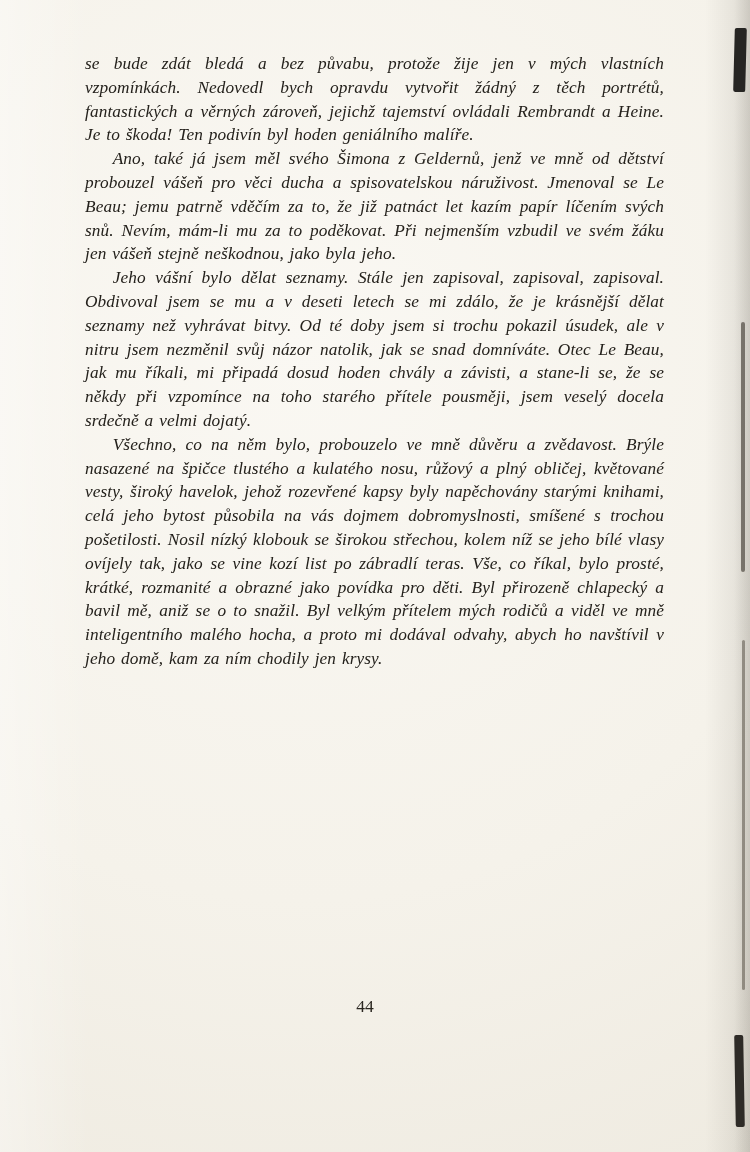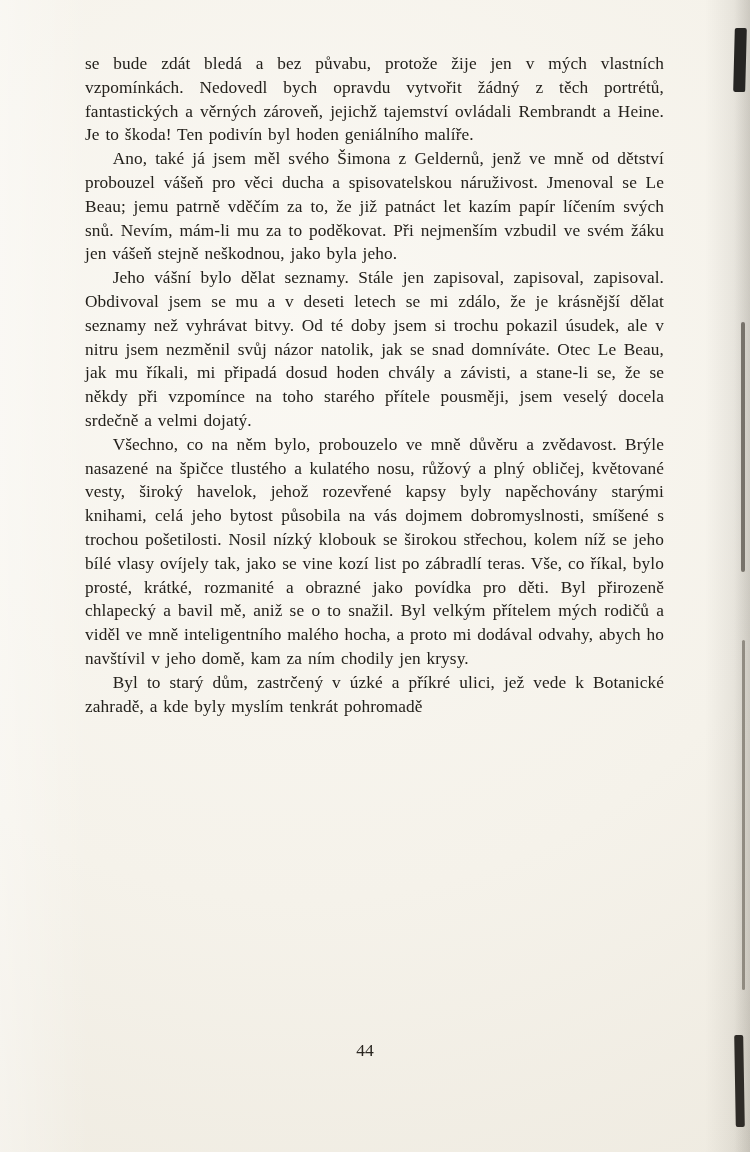--- a/index.html
+++ b/index.html
@@ -27,33 +27,33 @@
       font-size: 17.3px;
       line-height: 23.8px;
       letter-spacing: 0.1px;
       word-spacing: 0.08em;
       -webkit-hyphens: auto;
       hyphens: auto;
     }
     .text-block p {
       margin: 0;
       padding: 0;
+      font-style: italic;
     }
     .text-block p.indent {
       text-indent: 1.6em;
     }
     .page-number {
       position: absolute;
       left: 0;
       right: 20px;
       top: 996px;
       text-align: center;
       font-size: 17.5px;
       color: #2a2620;
-      margin-top: 44px;
     }
     
     .artifact {
       position: absolute;
       pointer-events: none;
     }
     .artifact.top-corner {
       left: 734px; top: 28px;
       width: 12px; height: 64px;
       background: #262523;
@@ -88,21 +88,20 @@
     }
   </style>
 </head>
 <body>
 
 <div class="text-block">
   <p>se bude zdát bledá a bez půvabu, protože žije jen v mých vlastních vzpomínkách. Nedovedl bych opravdu vytvořit žádný z těch portrétů, fantastických a věrných zároveň, jejichž tajemství ovládali Rembrandt a Heine. Je to škoda! Ten podivín byl hoden geniálního malíře.</p>
   <p class="indent">Ano, také já jsem měl svého Šimona z Geldernů, jenž ve mně od dětství probouzel vášeň pro věci ducha a spisovatelskou náruživost. Jmenoval se Le Beau; jemu patrně vděčím za to, že již patnáct let kazím papír líčením svých snů. Nevím, mám-li mu za to poděkovat. Při nejmenším vzbudil ve svém žáku jen vášeň stejně neškodnou, jako byla jeho.</p>
   <p class="indent">Jeho vášní bylo dělat seznamy. Stále jen zapisoval, zapisoval, zapisoval. Obdivoval jsem se mu a v deseti letech se mi zdálo, že je krásnější dělat seznamy než vyhrávat bitvy. Od té doby jsem si trochu pokazil úsudek, ale v nitru jsem nezměnil svůj názor natolik, jak se snad domníváte. Otec Le Beau, jak mu říkali, mi připadá dosud hoden chvály a závisti, a stane-li se, že se někdy při vzpomínce na toho starého přítele pousměji, jsem veselý docela srdečně a velmi dojatý.</p>
   <p class="indent">Všechno, co na něm bylo, probouzelo ve mně důvěru a zvědavost. Brýle nasazené na špičce tlustého a kulatého nosu, růžový a plný obličej, květované vesty, široký havelok, jehož rozevřené kapsy byly napěchovány starými knihami, celá jeho bytost působila na vás dojmem dobromyslnosti, smíšené s trochou pošetilosti. Nosil nízký klobouk se širokou střechou, kolem níž se jeho bílé vlasy ovíjely tak, jako se vine kozí list po zábradlí teras. Vše, co říkal, bylo prosté, krátké, rozmanité a obrazné jako povídka pro děti. Byl přirozeně chlapecký a bavil mě, aniž se o to snažil. Byl velkým přítelem mých rodičů a viděl ve mně inteligentního malého hocha, a proto mi dodával odvahy, abych ho navštívil v jeho domě, kam za ním chodily jen krysy.</p>
-  <p class="indent">Byl to starý dům, zastrčený v úzké a příkré ulici, jež vede k Botanické zahradě, a kde byly myslím tenkrát pohromadě</p>
 </div>
 
 <div class="page-number">44</div>
 
 <div class="artifact edge-shadow"></div>
 <div class="artifact top-corner"></div>
 <div class="artifact edge-line-1"></div>
 <div class="artifact edge-line-2"></div>
 <div class="artifact bottom-corner"></div>
 

